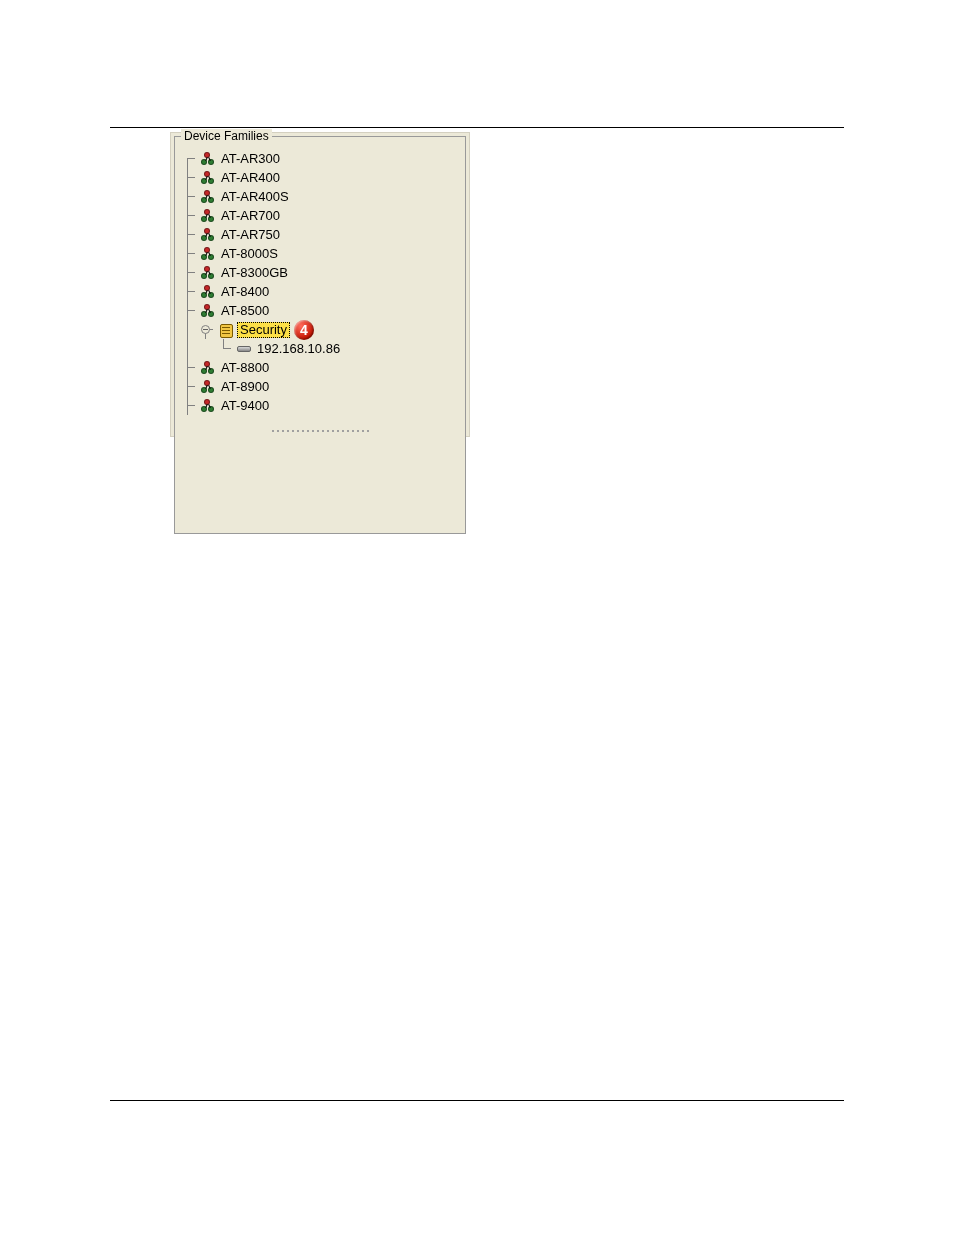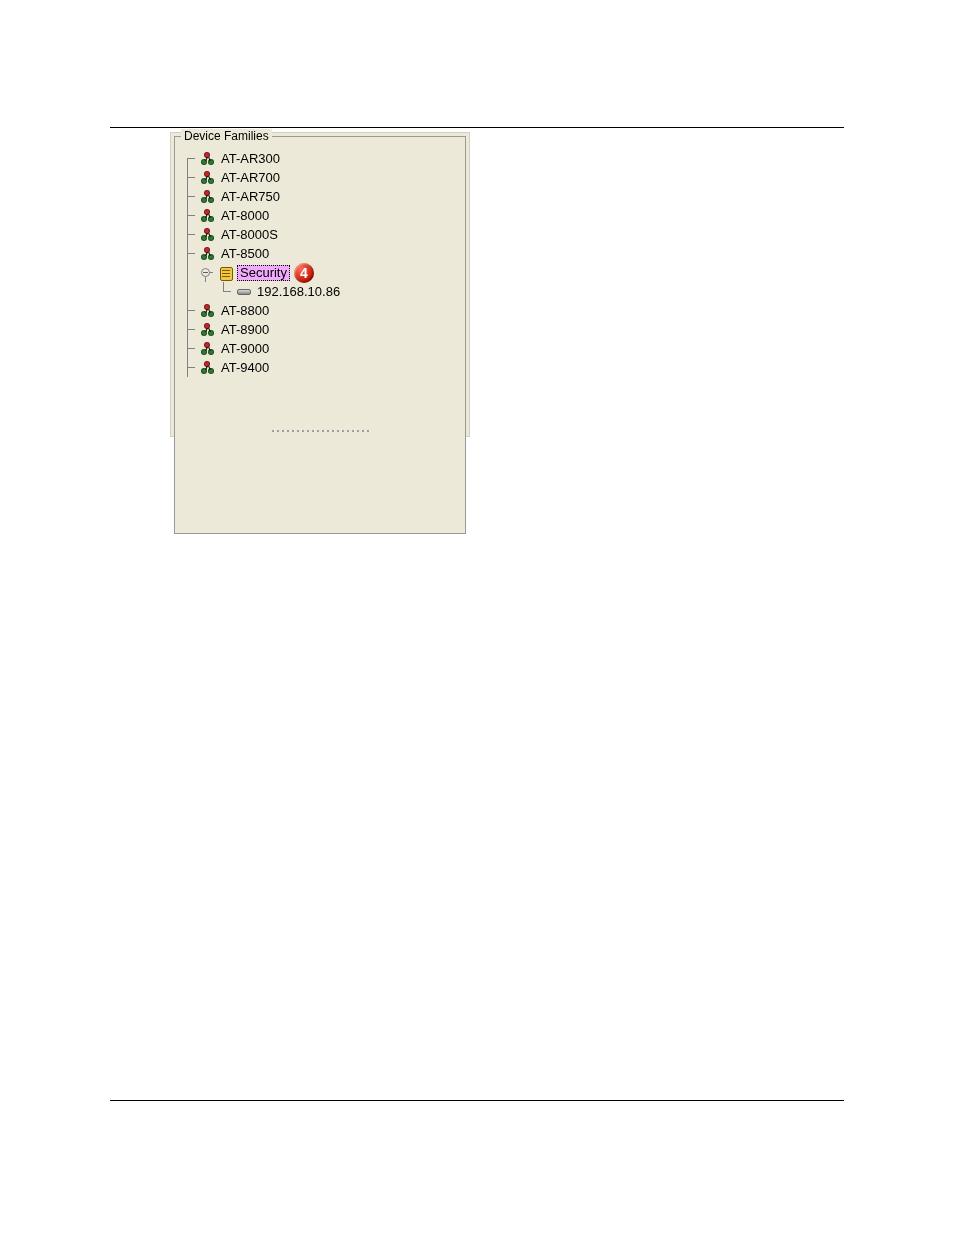--- a/index.html
+++ b/index.html
@@ -127,21 +127,21 @@
     display: flex;
     align-items: center;
     justify-content: center;
     margin-right: 2px;
   }
   .label {
     white-space: nowrap;
     padding: 0 2px;
   }
   .label.selected {
-    background: #f0abfc;
+    background: #fde047;
     border: 1px dotted #000;
     padding: 0 2px;
     line-height: 14px;
   }
 
   
   .dev-icon {
     position: relative;
     width: 14px;
     height: 14px;
@@ -256,21 +256,53 @@
                 <span class="dot d1"></span>
                 <span class="dot d2"></span>
                 <span class="dot d3"></span>
                 <span class="link l1"></span>
                 <span class="link l2"></span>
               </span>
           </div>
           <span class="label">AT-AR300</span>
         </div>
 
-
+        <div class="node-row">
+          <div class="tree-lines">
+            <span class="guide-v" style="left:6px;"></span>
+            <span class="guide-h" style="left:6px;"></span>
+          </div>
+          <div class="icon-slot">
+            <span class="dev-icon">
+                <span class="dot d1"></span>
+                <span class="dot d2"></span>
+                <span class="dot d3"></span>
+                <span class="link l1"></span>
+                <span class="link l2"></span>
+              </span>
+          </div>
+          <span class="label">AT-AR400</span>
+        </div>
+
+        <div class="node-row">
+          <div class="tree-lines">
+              <span class="guide-v" style="left:6px;"></span>
+              <span class="guide-h" style="left:6px;"></span>
+            </div>
+          <div class="icon-slot">
+            <span class="dev-icon">
+                <span class="dot d1"></span>
+                <span class="dot d2"></span>
+                <span class="dot d3"></span>
+                <span class="link l1"></span>
+                <span class="link l2"></span>
+              </span>
+          </div>
+          <span class="label">AT-AR400S</span>
+        </div>
 
         <div class="node-row">
           <div class="tree-lines">
               <span class="guide-v" style="left:6px;"></span>
               <span class="guide-h" style="left:6px;"></span>
             </div>
           <div class="icon-slot">
             <span class="dev-icon">
                 <span class="dot d1"></span>
                 <span class="dot d2"></span>
@@ -292,55 +324,71 @@
                 <span class="dot d1"></span>
                 <span class="dot d2"></span>
                 <span class="dot d3"></span>
                 <span class="link l1"></span>
                 <span class="link l2"></span>
               </span>
           </div>
           <span class="label">AT-AR750</span>
         </div>
 
-        <div class="node-row">
-          <div class="tree-lines">
-              <span class="guide-v" style="left:6px;"></span>
-              <span class="guide-h" style="left:6px;"></span>
-            </div>
-          <div class="icon-slot">
-            <span class="dev-icon">
-                <span class="dot d1"></span>
-                <span class="dot d2"></span>
-                <span class="dot d3"></span>
-                <span class="link l1"></span>
-                <span class="link l2"></span>
-              </span>
-          </div>
-          <span class="label">AT-8000</span>
-        </div>
 
         <div class="node-row">
           <div class="tree-lines">
               <span class="guide-v" style="left:6px;"></span>
               <span class="guide-h" style="left:6px;"></span>
             </div>
           <div class="icon-slot">
             <span class="dev-icon">
                 <span class="dot d1"></span>
                 <span class="dot d2"></span>
                 <span class="dot d3"></span>
                 <span class="link l1"></span>
                 <span class="link l2"></span>
               </span>
           </div>
           <span class="label">AT-8000S</span>
         </div>
 
-
+        <div class="node-row">
+          <div class="tree-lines">
+              <span class="guide-v" style="left:6px;"></span>
+              <span class="guide-h" style="left:6px;"></span>
+            </div>
+          <div class="icon-slot">
+            <span class="dev-icon">
+                <span class="dot d1"></span>
+                <span class="dot d2"></span>
+                <span class="dot d3"></span>
+                <span class="link l1"></span>
+                <span class="link l2"></span>
+              </span>
+          </div>
+          <span class="label">AT-8300GB</span>
+        </div>
+
+        <div class="node-row">
+          <div class="tree-lines">
+              <span class="guide-v" style="left:6px;"></span>
+              <span class="guide-h" style="left:6px;"></span>
+            </div>
+          <div class="icon-slot">
+            <span class="dev-icon">
+                <span class="dot d1"></span>
+                <span class="dot d2"></span>
+                <span class="dot d3"></span>
+                <span class="link l1"></span>
+                <span class="link l2"></span>
+              </span>
+          </div>
+          <span class="label">AT-8400</span>
+        </div>
 
         <div class="node-row">
           <div class="tree-lines">
               <span class="guide-v" style="left:6px;"></span>
               <span class="guide-h" style="left:6px;"></span>
             </div>
           <div class="icon-slot">
             <span class="dev-icon">
                 <span class="dot d1"></span>
                 <span class="dot d2"></span>
@@ -415,36 +463,20 @@
                 <span class="dot d1"></span>
                 <span class="dot d2"></span>
                 <span class="dot d3"></span>
                 <span class="link l1"></span>
                 <span class="link l2"></span>
               </span>
           </div>
           <span class="label">AT-8900</span>
         </div>
 
-        <div class="node-row">
-          <div class="tree-lines">
-              <span class="guide-v" style="left:6px;"></span>
-              <span class="guide-h" style="left:6px;"></span>
-            </div>
-          <div class="icon-slot">
-            <span class="dev-icon">
-                <span class="dot d1"></span>
-                <span class="dot d2"></span>
-                <span class="dot d3"></span>
-                <span class="link l1"></span>
-                <span class="link l2"></span>
-              </span>
-          </div>
-          <span class="label">AT-9000</span>
-        </div>
 
         <div class="node-row">
           <div class="tree-lines">
               <span class="guide-v" style="left:6px;"></span>
               <span class="guide-h" style="left:6px;"></span>
             </div>
           <div class="icon-slot">
             <span class="dev-icon">
                 <span class="dot d1"></span>
                 <span class="dot d2"></span>

